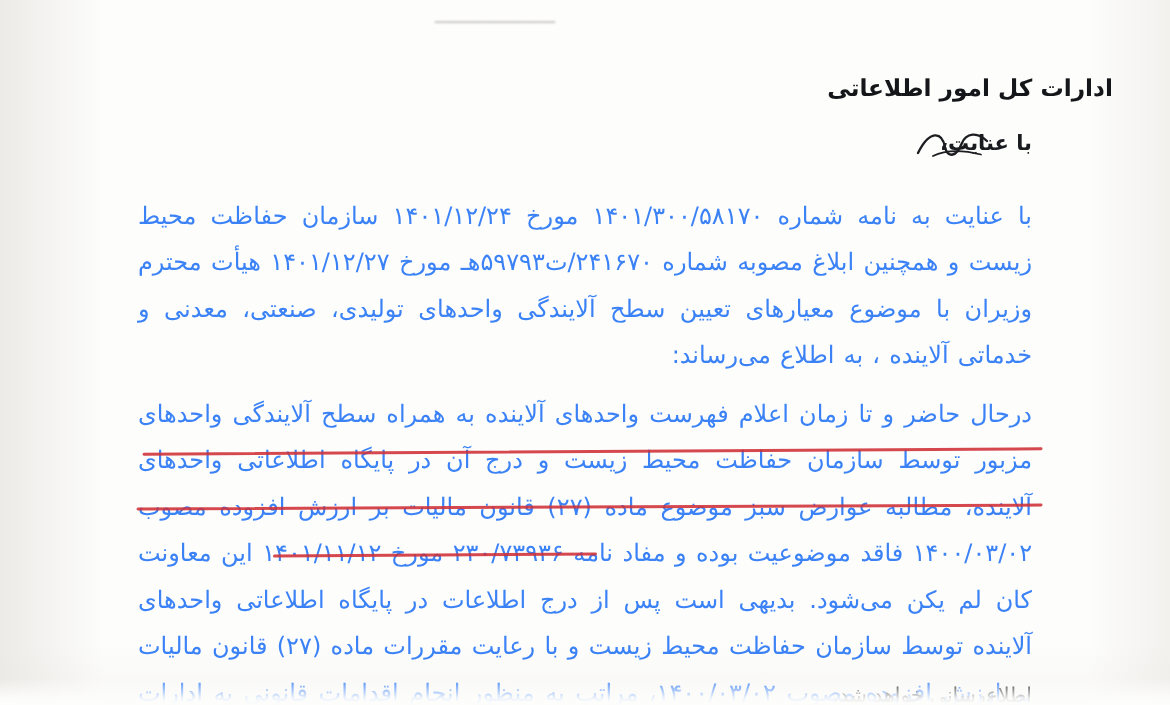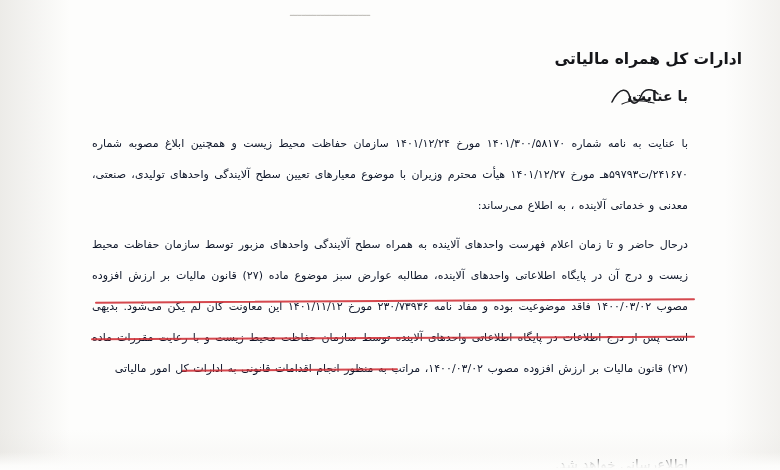--- a/index.html
+++ b/index.html
@@ -81,23 +81,23 @@
   }
 
   .body {
     position: absolute;
     top: 128px;
     right: 92px;
     left: 92px;
   }
 
   .para {
-    font-size: 11px;
+    font-size: 16px;
     line-height: 31px;
-    color: #0f172a;
+    color: #3b82f6;
     text-align: justify;
     text-align-last: right;
     margin: 0 0 6px 0;
     word-spacing: 1px;
   }
   .para.p2 { margin-top: 8px; }
 
   
   .pen {
     position: absolute;
@@ -135,21 +135,21 @@
 </style>
 </head>
 <body>
 
 <div class="page">
 
   <div class="paper-tint"></div>
 
   <div class="top-cut">ـــــــــــــــــــــ</div>
 
-  <div class="addressee">ادارات کل همراه مالیاتی</div>
+  <div class="addressee">ادارات کل امور اطلاعاتی</div>
 
   <div class="salutation">با عنایت،</div>
 
   <svg class="squiggle" viewBox="0 0 54 26" xmlns="http://www.w3.org/2000/svg">
     <path d="M4 20 C 12 4, 20 6, 22 16 C 24 24, 30 22, 33 14 C 36 6, 44 6, 50 12" fill="none" stroke="#1d1e22" stroke-width="1.6" stroke-linecap="round"></path>
     <path d="M14 22 C 22 18, 34 18, 46 21" fill="none" stroke="#1d1e22" stroke-width="1.2" stroke-linecap="round"></path>
   </svg>
 
   <div class="body">
     <p class="para p1">با عنایت به نامه شماره ۱۴۰۱/۳۰۰/۵۸۱۷۰ مورخ ۱۴۰۱/۱۲/۲۴ سازمان حفاظت محیط زیست و همچنین ابلاغ مصوبه شماره ۲۴۱۶۷۰/ت۵۹۷۹۳هـ مورخ ۱۴۰۱/۱۲/۲۷ هیأت محترم وزیران با موضوع معیارهای تعیین سطح آلایندگی واحدهای تولیدی، صنعتی، معدنی و خدماتی آلاینده ، به اطلاع می‌رساند:</p>

